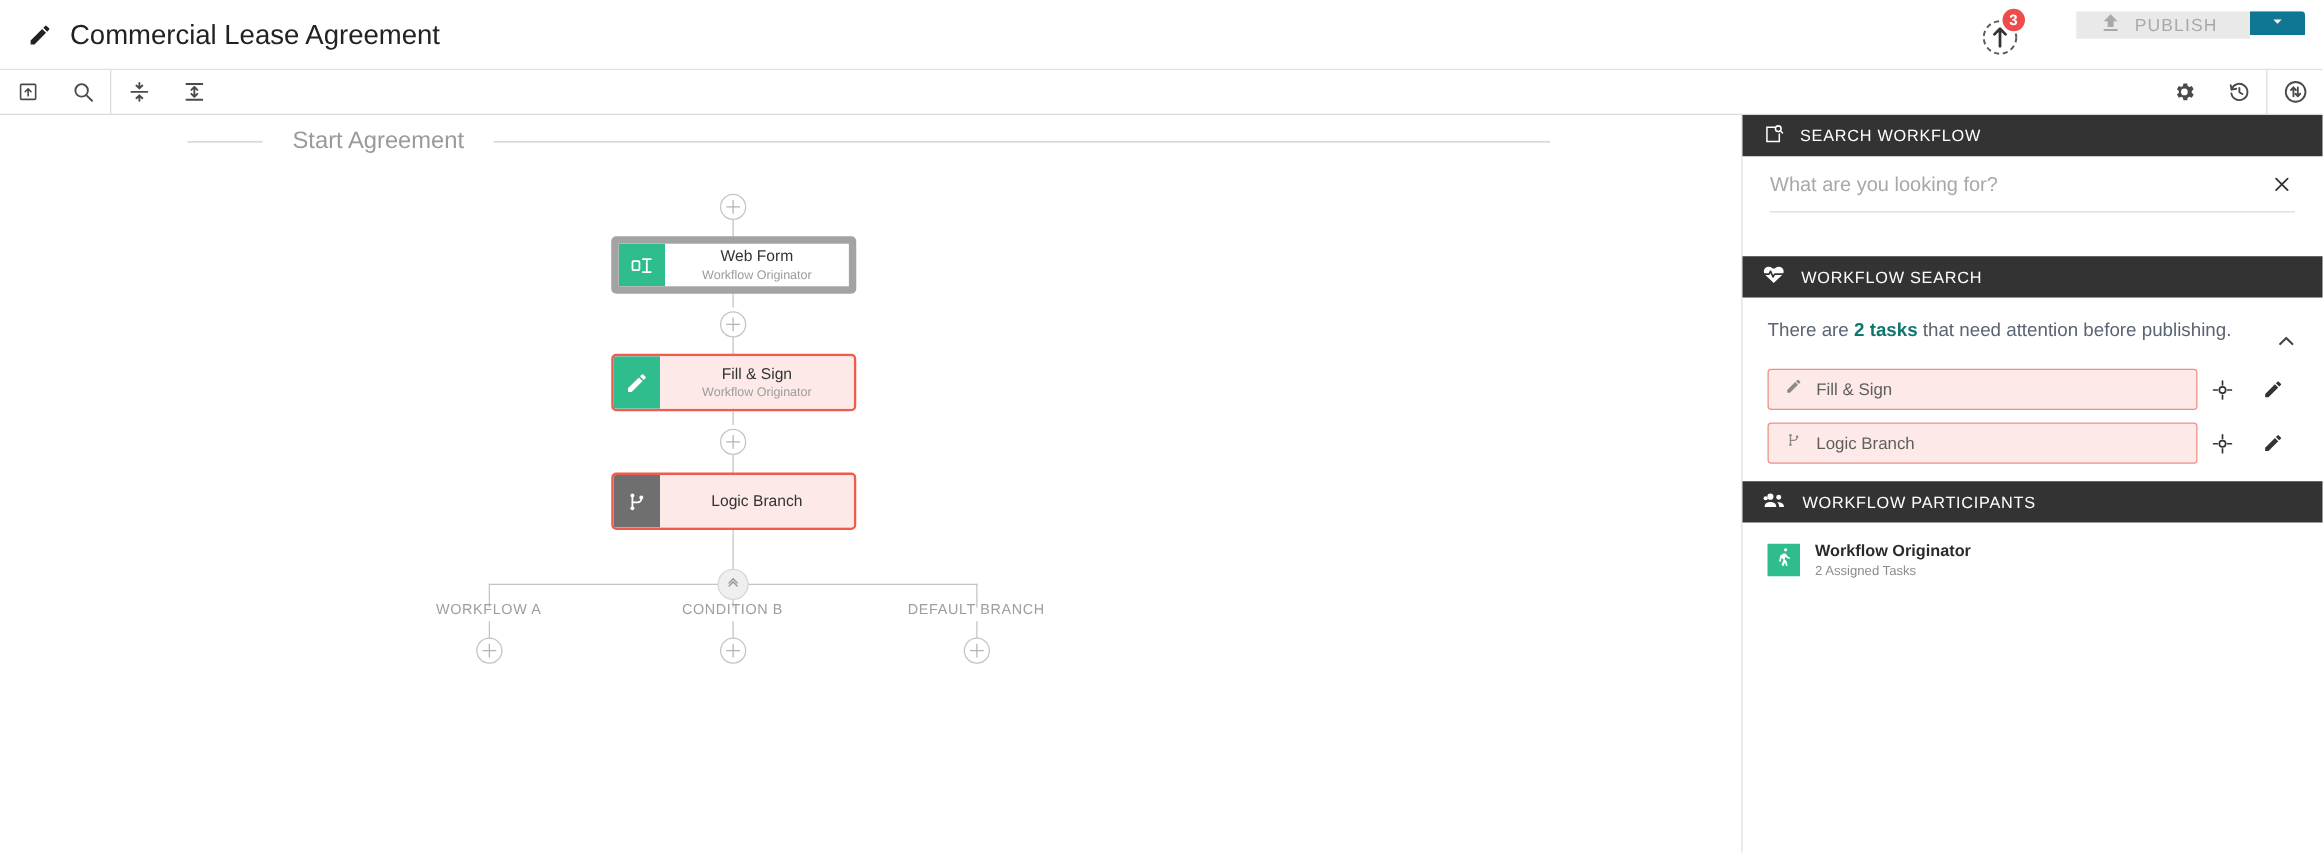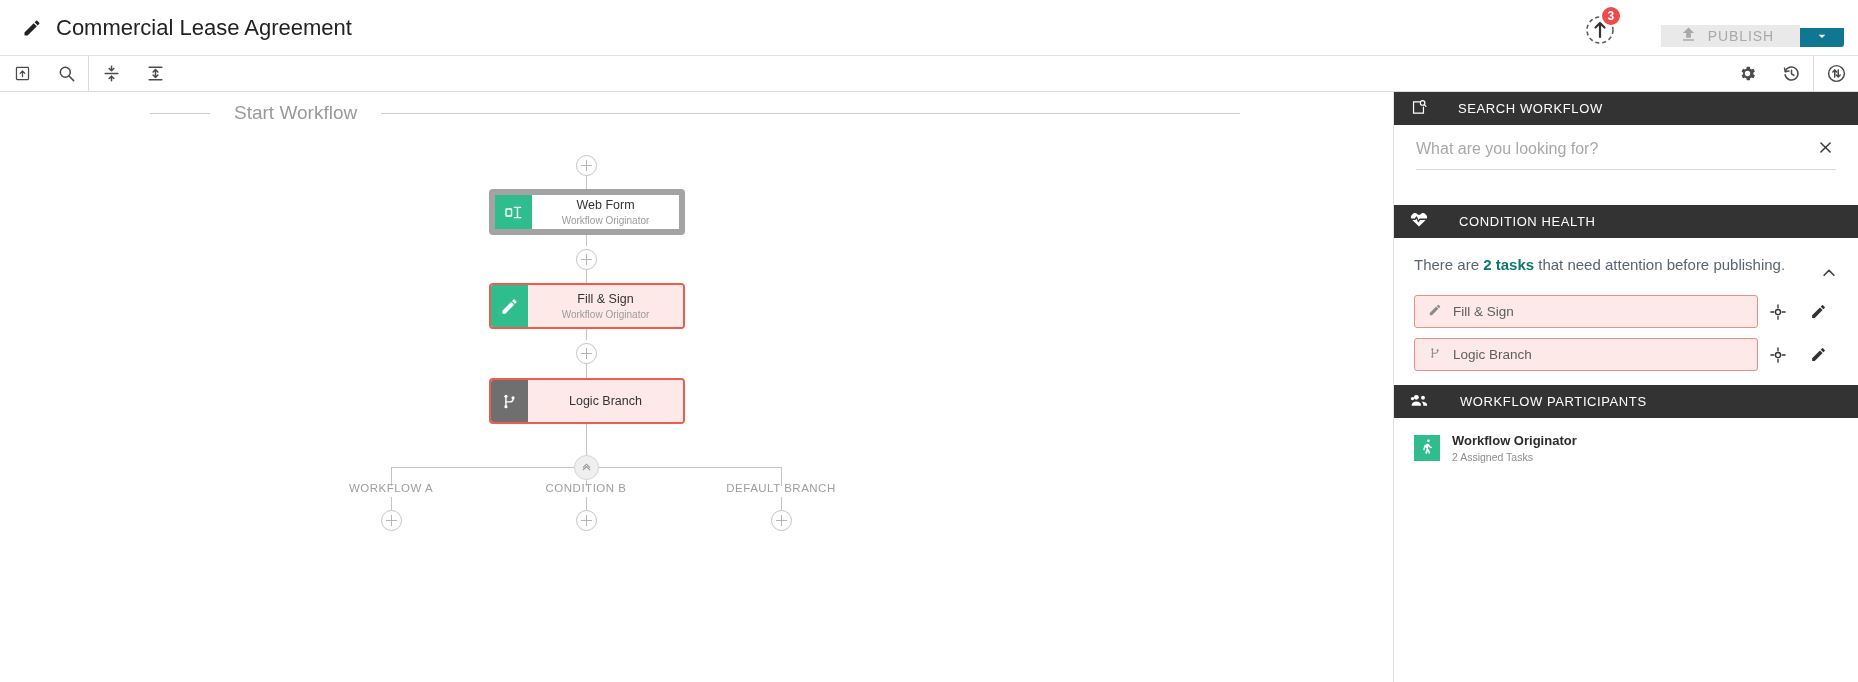--- a/index.html
+++ b/index.html
@@ -32,21 +32,21 @@
   #upload-indicator svg { display:block; }
   #upload-badge {
     position: absolute; left: 20px; top: -3px;
     width: 22px; height: 22px; border-radius: 50%;
     background: #ef4b4b; color:#fff;
     font-size: 12px; font-weight: bold;
     display: flex; align-items: center; justify-content: center;
     border: 2px solid #ffffff;
   }
   #publish-group {
-    display: flex; align-items: flex-end; height: 38px;
+    display: flex; align-items: flex-start; height: 38px;
     border-radius: 3px; overflow: hidden; padding-left: 25px;
   }
   #publish-button {
     background: #e9e9e9; color: #a9a9a9;
     display: flex; align-items: center; gap: 10px;
     padding: 0 26px 0 18px;
     font-size: 14px; letter-spacing: 0.9px;
     border: none; cursor: default;
     font-family: "Liberation Sans", sans-serif;
   }
@@ -143,21 +143,21 @@
   #sidebar {
     position: absolute; left: 1393px; top: 92px;
     width: 465px; height: 590px;
     background: #ffffff; border-left: 1px solid #e0e0e0;
   }
   .panel-header {
     height: 33px; background: #333333; color: #ffffff;
     display: flex; align-items: center; padding-left: 16px; gap: 13px;
     font-size: 13px; letter-spacing: 0.6px;
   }
-  .panel-header .ph-label { line-height: 1; margin-left: 18px; }
+  .panel-header .ph-label { line-height: 1; }
 
   
   #search-body { padding: 14px 22px 0 22px; height: 80px; }
   #search-row { display: flex; align-items: center; border-bottom: 1px solid #dadada; padding-bottom: 10px; }
   #search-input {
     flex: 1; border: none; outline: none;
     font-size: 16px; color: #555555;
     font-family: "Liberation Sans", sans-serif; background: transparent;
   }
   #search-input::placeholder { color: #a8a8a8; }
@@ -284,21 +284,21 @@
         <path d="M14 16V8 M14 16 L11.8 13.7 M14 16 L16.2 13.7" stroke-linecap="round" stroke-linejoin="round"></path>
       </svg>
     </button>
   </div>
 </div>
 
 <div id="canvas">
 
   <div id="start-divider">
     <div class="div-line short"></div>
-    <span id="start-label">Start Workflow</span>
+    <span id="start-label">Start Agreement</span>
     <div class="div-line"></div>
   </div>
 
   <div class="vline" style="left:586px; top:84px;  height:20px;"></div>
   <div class="vline" style="left:586px; top:138px; height:16px;"></div>
   <div class="vline" style="left:586px; top:175px; height:18px;"></div>
   <div class="vline" style="left:586px; top:232px; height:16px;"></div>
   <div class="vline" style="left:586px; top:269px; height:18px;"></div>
   <div class="vline" style="left:586px; top:332px; height:43px;"></div>
 
@@ -394,21 +394,21 @@
     </div>
   </div>
 
   <div class="panel-header">
     <span>
       <svg viewBox="0 0 24 24" width="18" height="18" fill="#ffffff">
         <path d="M12 20.5 2.8 11.8a5.2 5.2 0 0 1 7.4-7.3l.6.6h2.4l.6-.6a5.2 5.2 0 0 1 7.4 7.3L12 20.5z"></path>
         <path d="M1 11h6l1.6-3 2.6 6 1.8-3H23" fill="none" stroke="#333333" stroke-width="1.8" stroke-linecap="round" stroke-linejoin="round"></path>
       </svg>
     </span>
-    <span class="ph-label">CONDITION HEALTH</span>
+    <span class="ph-label">WORKFLOW SEARCH</span>
   </div>
   <div id="health-body">
     <div id="health-top">
       <div id="health-msg"><span>There are </span><b>2 tasks</b><span> that need attention before publishing.</span></div>
       <button id="health-collapse">
         <svg viewBox="0 0 24 24" width="18" height="18" fill="none" stroke="#444444" stroke-width="2.2">
           <path d="M5.5 15 L12 8.5 L18.5 15" stroke-linecap="round" stroke-linejoin="round"></path>
         </svg>
       </button>
     </div>

